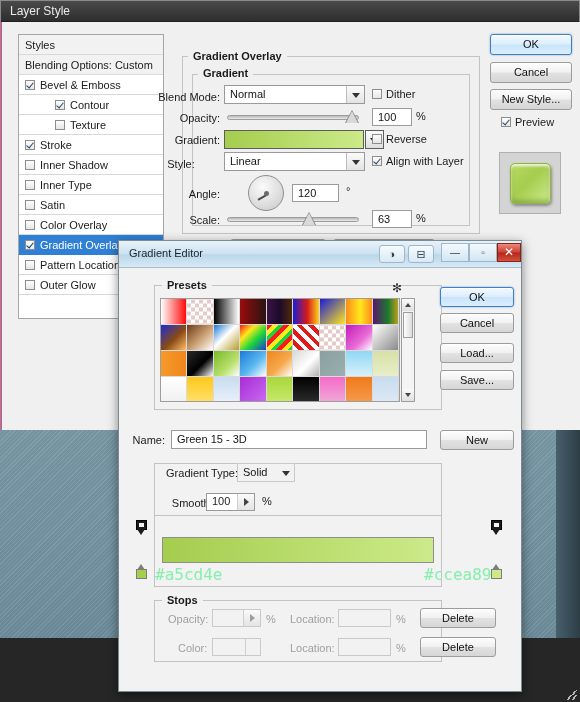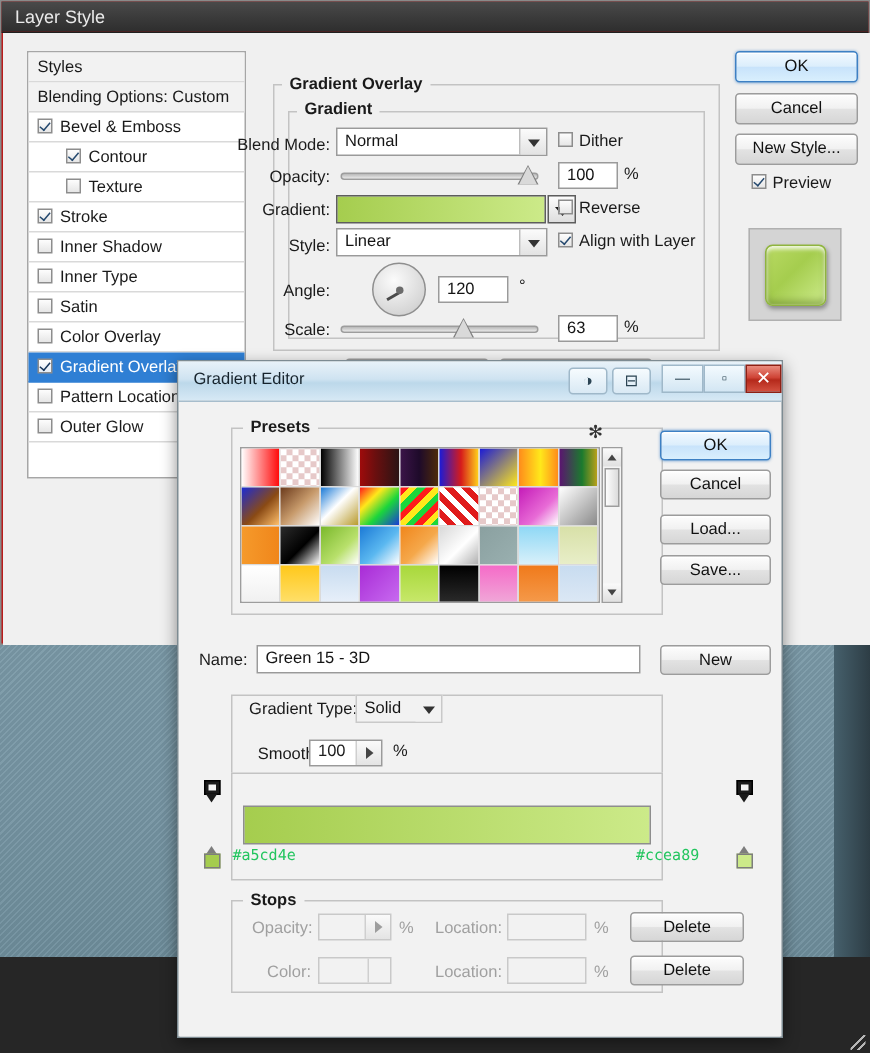--- a/index.html
+++ b/index.html
@@ -29,21 +29,21 @@
   .wm{position:absolute;pointer-events:none;white-space:nowrap;}
   #wm1{left:398px;top:6px;font-size:11px;color:#9aa4ac;letter-spacing:1px;
        text-shadow:0 1px 0 #000;font-family:"DejaVu Sans",sans-serif;}
   #wm2{left:462px;top:2px;font-size:11px;color:#c7ced4;letter-spacing:.5px;opacity:.85;}
   #wm3{left:462px;top:15px;font-size:10px;color:#b9c1c8;letter-spacing:.5px;opacity:.8;}
   #wm-x{left:531px;top:-2px;font-size:14px;color:#c0392b;font-weight:bold;}
 
   
   #layer-style{
     position:absolute;left:0;top:0;width:580px;height:430px;
-    background:#b91c1c;
+    background:#ec4899;
     border:1px solid #8a8a8a;box-sizing:border-box;
   }
   #ls-titlebar{
     position:absolute;left:0;top:0;width:578px;height:20px;
     background:linear-gradient(180deg,#4a4a4a 0%,#3a3a3a 55%,#2e2e2e 100%);
     border-bottom:1px solid #202020;
   }
   #ls-title{position:absolute;left:9px;top:3px;font-size:12px;color:#eaeaea;}
   #ls-body{position:absolute;left:1px;top:21px;width:578px;height:408px;
     background:#f0f0f0;}
@@ -53,21 +53,21 @@
     position:absolute;left:16px;top:12px;width:146px;height:285px;
     background:#fff;border:1px solid #a6a6a6;box-sizing:border-box;
   }
   .srow{
     position:relative;height:20px;line-height:20px;box-sizing:border-box;
     border-bottom:1px solid #d9d9d9;padding-left:6px;font-size:11px;color:#1a1a1a;
     white-space:nowrap;overflow:hidden;
   }
   .srow.hdr{background:#f2f2f2;font-size:11px;}
   .srow.sel{background:#2f7fd4;color:#fff;border-bottom:1px solid #2f7fd4;}
-  .srow.indent{padding-left:25px;}
+  .srow.indent{padding-left:36px;}
   .cb{
     display:inline-block;width:10px;height:10px;border:1px solid #8d8d8d;
     background:linear-gradient(180deg,#fdfdfd,#e6e6e6);
     vertical-align:-1px;margin-right:5px;position:relative;box-sizing:border-box;
   }
   .cb.on:after{
     content:"";position:absolute;left:2px;top:0px;width:3px;height:6px;
     border:solid #24486e;border-width:0 1.6px 1.6px 0;transform:rotate(40deg);
   }
   .srow.sel .cb.on:after{border-color:#16365c;}
@@ -257,21 +257,21 @@
     background:#f4f4f4;}
   .stop-top .tri{position:absolute;left:1px;top:9px;width:0;height:0;
     border-left:4.5px solid transparent;border-right:4.5px solid transparent;
     border-top:6px solid #1b1b1b;}
   .stop-bot{position:absolute;width:11px;height:15px;}
   .stop-bot .tri{position:absolute;left:1px;top:0;width:0;height:0;
     border-left:4.5px solid transparent;border-right:4.5px solid transparent;
     border-bottom:6px solid #7d7d7d;}
   .stop-bot .sq{position:absolute;left:0;top:5px;width:11px;height:10px;
     border:1px solid #7d7d7d;box-sizing:border-box;}
-  .hexlbl{position:absolute;font-size:10px;color:#22c55e;
+  .hexlbl{position:absolute;font-size:16px;color:#86efac;
     font-family:"DejaVu Sans Mono","Liberation Mono",monospace;}
 
   #grp-stops{left:154px;top:600px;width:288px;height:62px;}
   #grp-stops-lbl{left:162px;top:594px;}
 
   .stepper{
     position:absolute;height:18px;background:#f2f2f2;border:1px solid #c9c9c9;
     box-sizing:border-box;
   }
   .stepper .btn-arr{
@@ -382,21 +382,21 @@
     <div class="num" style="left:370px;top:86px;width:40px;">100</div>
     <div class="pct" style="left:414px;top:88px;">%</div>
 
     <div class="fld-label" style="left:140px;top:112px;width:78px;">Gradient:</div>
     <div id="grad-swatch"></div>
     <div id="grad-swatch-arrow"></div>
     <div class="ckbox" style="left:370px;top:111px;">
       <span class="cb"></span><span>Reverse</span>
     </div>
 
-    <div class="fld-label" style="left:140px;top:136px;width:78px;">Style:</div>
+    <div class="fld-label" style="left:140px;top:136px;width:78px;text-align:center;">Style:</div>
     <div class="combo" style="left:222px;top:130px;width:141px;">
       <span>Linear</span>
       <span class="arrow"></span>
     </div>
     <div class="ckbox" style="left:370px;top:133px;">
       <span class="cb on"></span><span>Align with Layer</span>
     </div>
 
     <div class="fld-label" style="left:140px;top:166px;width:78px;">Angle:</div>
     <div id="dial">

